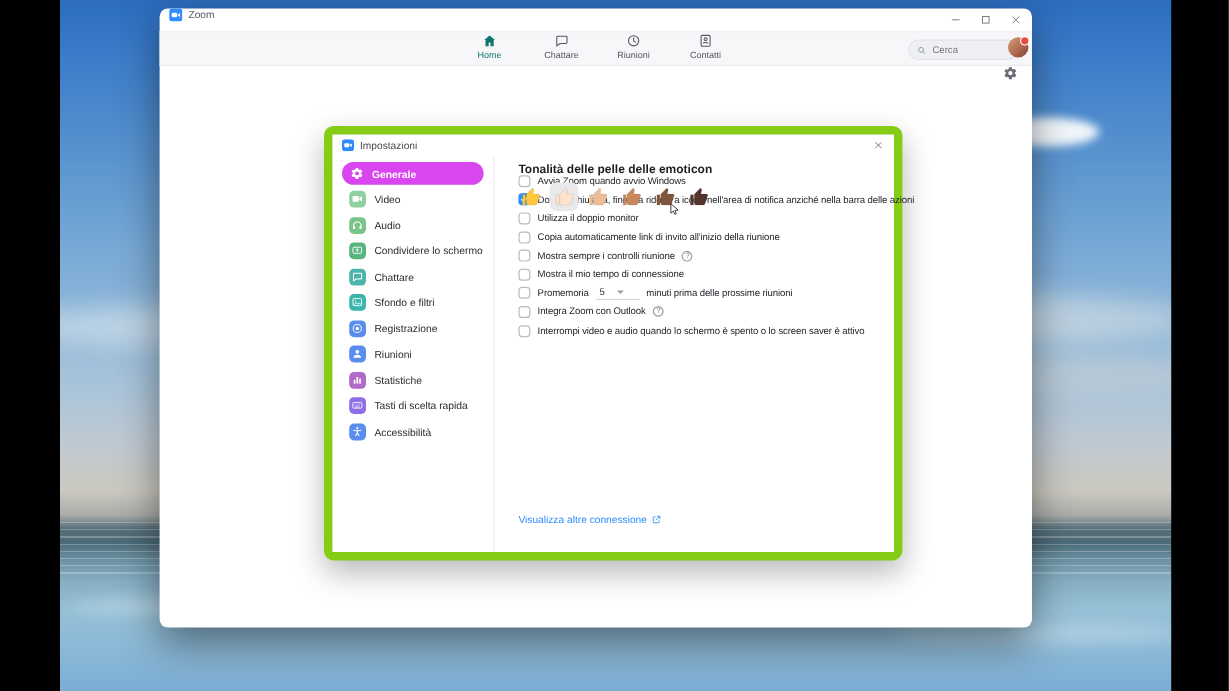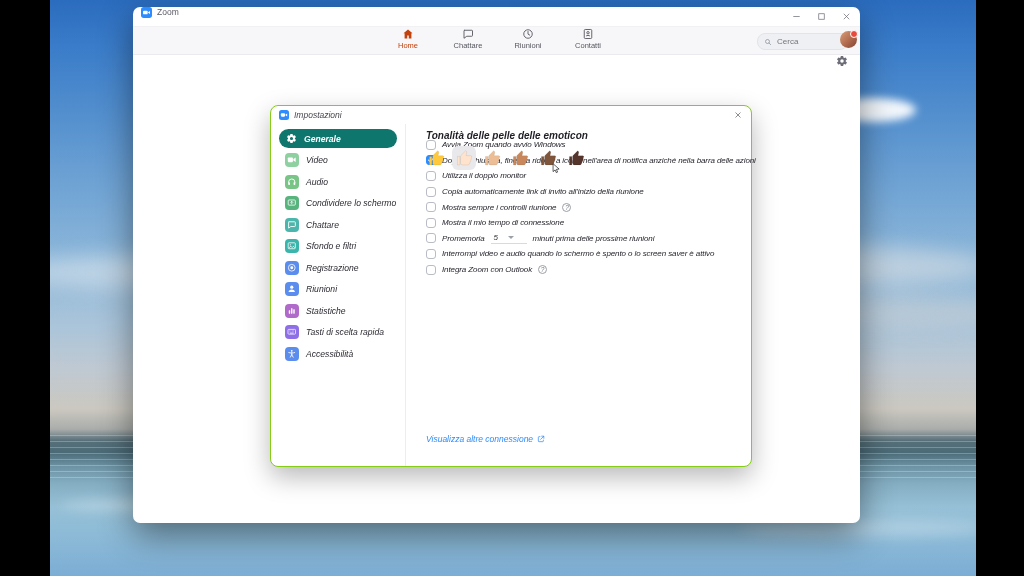--- a/index.html
+++ b/index.html
@@ -32,47 +32,47 @@
   .win-btn{width:11px;height:11px;}
   .win-btn svg{width:100%;height:100%;display:block;}
   .navbar{position:relative;height:27px;background:#f7f7f9;border-bottom:1px solid #ebebef;
     border-top:1px solid #f1f1f4;}
   .tabs{position:absolute;left:245px;top:1px;display:flex;}
   .tab{width:60px;display:flex;flex-direction:column;align-items:center;justify-content:center;gap:1px;
     color:#55565e;cursor:default;}
   .tab-icon{width:12px;height:12px;}
   .tab-icon svg{width:100%;height:100%;display:block;}
   .tab-label{font-size:7.5px;}
-  .tab.active{color:#c2410c;text-align:center;}
+  .tab.active{color:#0f766e;text-align:center;}
   .search-pill{position:absolute;left:624px;top:6px;width:77px;height:15px;border-radius:8px;
     background:#eef0f4;border:1px solid #e2e4e9;display:flex;align-items:center;padding:0 6px;gap:3px;}
   .search-pill .s-icon{width:8px;height:8px;color:#8a8f98;}
   .search-pill svg{width:100%;height:100%;display:block;}
   .search-pill input{border:0;background:transparent;outline:none;font-size:8px;color:#6a6f78;width:50px;
     font-family:"Liberation Sans",sans-serif;}
   .avatar{position:absolute;left:707px;top:4px;width:17px;height:17px;border-radius:50%;
     background:linear-gradient(135deg,#d9a07a 0%,#b06a4e 55%,#7e4234 100%);}
   .avatar .dot{position:absolute;right:-1px;top:-1px;width:6px;height:6px;border-radius:50%;
     background:#e84b3c;border:1px solid #fff;}
   .content-gear{position:absolute;right:12px;top:48px;width:12px;height:12px;color:#6d6d78;}
   .content-gear svg{width:100%;height:100%;display:block;}
   
   .dialog{position:absolute;left:270px;top:105px;width:482px;height:362px;background:#fff;
-    border:1px solid #84cc16;border-radius:8px;box-shadow:0 10px 26px rgba(0,0,0,.28);box-sizing:border-box;font-style:italic;}
+    border:7px solid #84cc16;border-radius:8px;box-shadow:0 10px 26px rgba(0,0,0,.28);box-sizing:border-box;}
   .dlg-titlebar{height:18px;display:flex;align-items:center;padding:0 8px;}
   .dlg-logo{width:10px;height:10px;flex:none;}
   .dlg-logo svg{width:100%;height:100%;display:block;}
   .dlg-title{font-size:8.5px;color:#47474f;margin-left:5px;}
   .dlg-close{margin-left:auto;width:10px;height:10px;color:#55555c;}
   .dlg-close svg{width:100%;height:100%;display:block;}
   .dlg-body{position:relative;height:calc(100% - 18px);}
   .sidebar{position:absolute;left:0;top:0;bottom:0;width:134px;padding-top:5px;box-sizing:border-box;}
   .side-item{height:19px;margin:0 8px 2.5px 8px;display:flex;align-items:center;gap:7px;
     padding-left:6px;border-radius:10px;font-size:8.6px;color:#2b2b33;cursor:default;}
-  .side-item.active{background:#0f766e;color:#fff;font-weight:bold;}
+  .side-item.active{background:#d946ef;color:#fff;font-weight:bold;}
   .badge{width:14px;height:14px;border-radius:4px;display:flex;align-items:center;justify-content:center;
     color:#fff;flex:none;}
   .badge svg{width:9.5px;height:9.5px;display:block;}
   .side-item.active .badge{background:transparent !important;width:12px;}
   .side-item.active .badge svg{width:11px;height:11px;}
   .v-divider{position:absolute;left:134px;top:0;bottom:0;width:1px;background:#ededf0;}
   .panel{position:absolute;left:150px;right:8px;top:0;bottom:0;}
   .options{position:absolute;left:5px;right:0;top:13px;}
   .option-row{display:flex;align-items:center;gap:6px;height:15.6px;font-size:8px;
     letter-spacing:-0.1px;color:#26262e;white-space:nowrap;}
@@ -353,26 +353,26 @@
             <span class="checkbox"></span>
             <span>Promemoria</span>
             <span class="value-box">
               <span>5</span>
               <span class="caret"></span>
             </span>
             <span>minuti prima delle prossime riunioni</span>
           </div>
           <div class="option-row">
             <span class="checkbox"></span>
-            <span>Interrompi video e audio quando lo schermo è spento o lo screen saver è attivo</span>
-          </div>
-          <div class="option-row">
-            <span class="checkbox"></span>
             <span>Integra Zoom con Outlook</span>
             <span class="help-badge">?</span>
+          </div>
+          <div class="option-row">
+            <span class="checkbox"></span>
+            <span>Interrompi video e audio quando lo schermo è spento o lo screen saver è attivo</span>
           </div>
         </div>
       <div class="emoji-heading">Tonalità delle pelle delle emoticon</div>
       <div class="tones" id="tones">
           <div class="tone" style="color: rgb(255, 200, 61);">
             <svg viewBox="0 0 24 24">
               <path fill="currentColor" stroke="rgba(0,0,0,0.18)" stroke-width="0.6" d="M2 21h3.5V9H2v12zM22.5 10c0-1.1-.9-2-2-2h-6.3l.95-4.55.03-.32c0-.41-.17-.79-.44-1.06L13.7 1 7.1 7.6c-.37.36-.6.86-.6 1.4v10c0 1.1.9 2 2 2h8.5c.83 0 1.54-.5 1.84-1.22l2.52-6.05c.09-.23.14-.47.14-.73v-2z"></path>
             </svg>
           </div>
           <div class="tone selected" style="color: rgb(255, 227, 205);">

